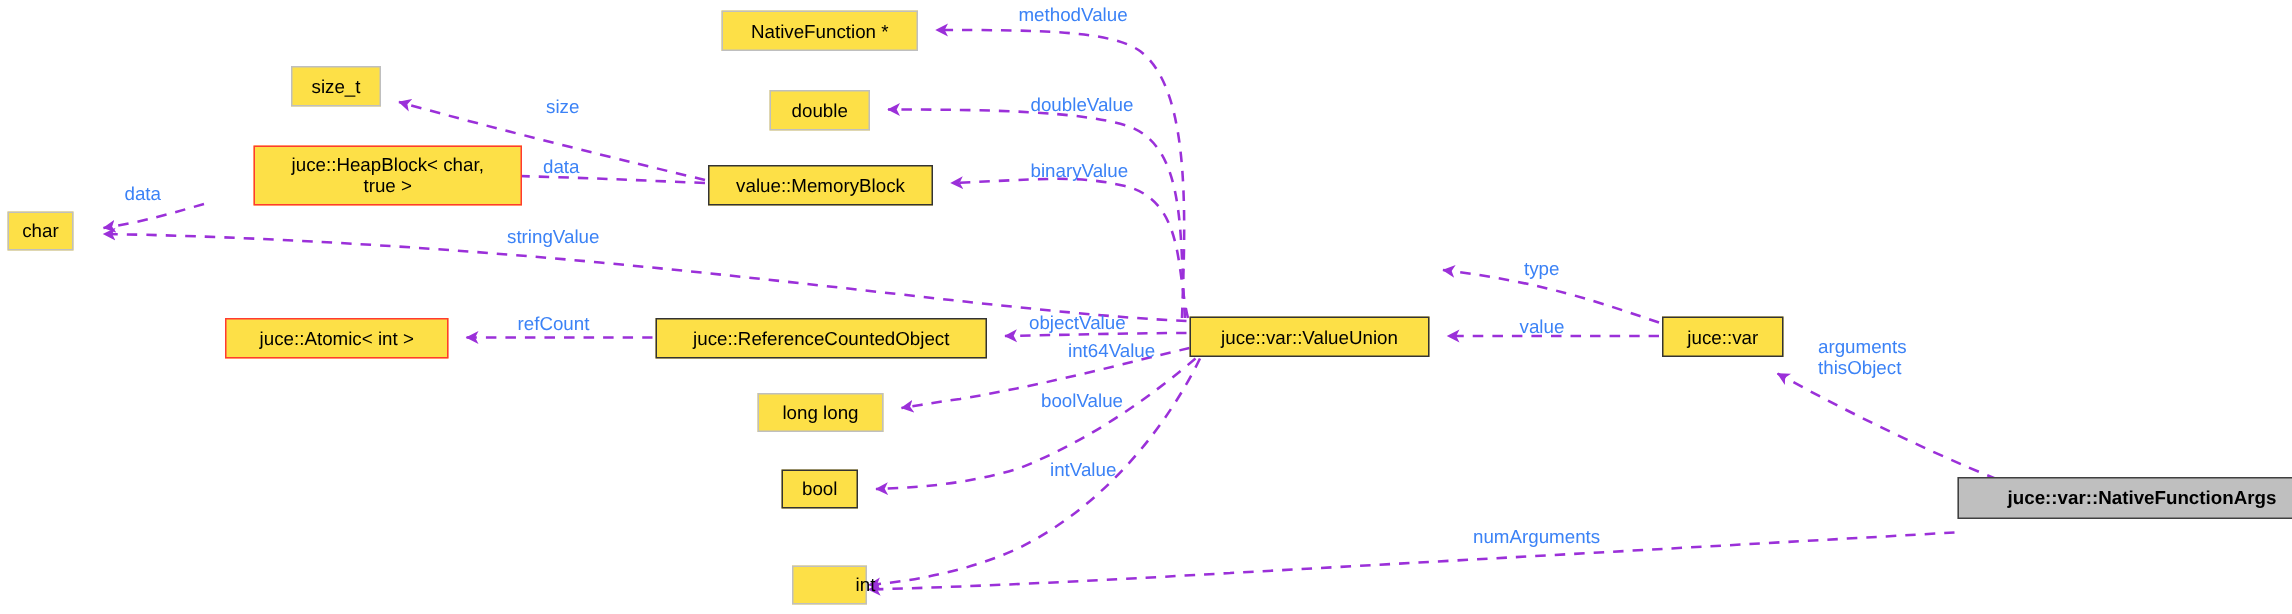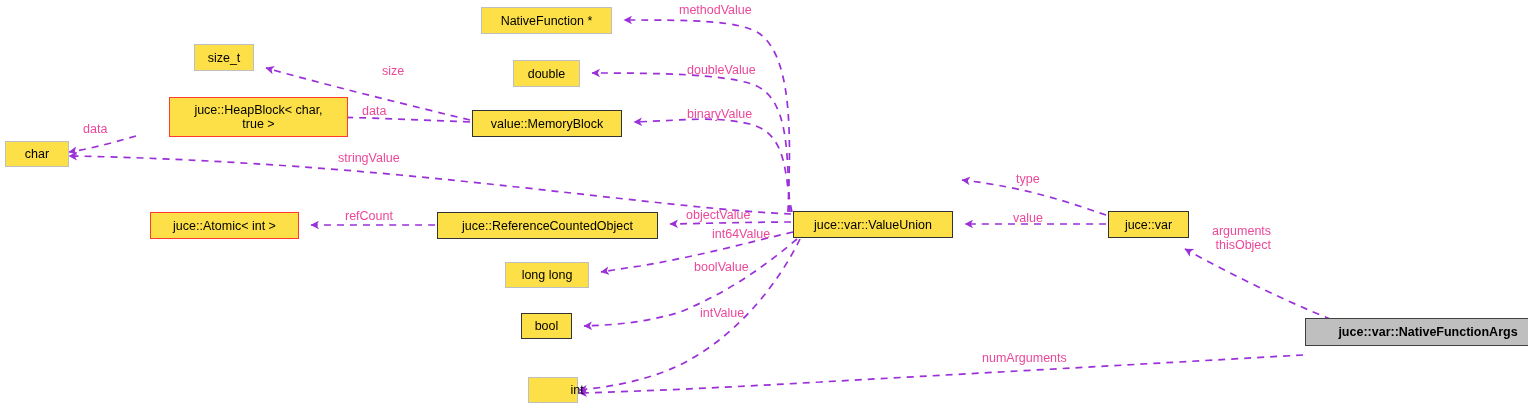--- a/index.html
+++ b/index.html
@@ -35,25 +35,25 @@
     line-height: 14px;
     white-space: pre-line;
     z-index: 5;
   }
   .node.b-grey   { border: 1px solid #bfbfbf; }
   .node.b-dark   { border: 1.6px solid #333333; }
   .node.b-red    { border: 1.6px solid #ff3b30; }
   .node.fill-grey{ background: #bfbfbf; border: 1.3px solid #404040; }
   .edge-label {
     position: absolute;
-    color: #ec4899;
+    color: #3b82f6;
     font-size: 12.5px;
     line-height: 14px;
     white-space: pre-line;
-    text-align: right;
+    text-align: left;
     z-index: 6;
   }
 </style>
 </head>
 <body>
 
 <div id="diagram">
 
   <svg id="edges" viewBox="0 0 1528 409" xmlns="http://www.w3.org/2000/svg">
     <defs>
@@ -96,32 +96,32 @@
       <path d="M 1303,355 C 1180,362 1000,372 820,382 C 700,389 620,392 579,393"></path>
     </g>
   </svg>
 
   <div class="node b-grey" style="left:481px;top:7px;width:131px;height:27px;">NativeFunction *</div>
   <div class="node b-grey" style="left:194px;top:44px;width:60px;height:27px;">size_t</div>
   <div class="node b-grey" style="left:513px;top:60px;width:67px;height:27px;">double</div>
   <div class="node b-red" style="left:137px;top:97px;width:179px;height:40px;margin-left:32px;">juce::HeapBlock&lt; char,
 true &gt;</div>
   <div class="node b-dark" style="left:472px;top:110px;width:150px;height:27px;">value::MemoryBlock</div>
-  <div class="node b-grey" style="left:5px;top:141px;width:64px;height:26px;">char</div>
+  <div class="node b-grey" style="left:5px;top:141px;width:44px;height:26px;">char</div>
   <div class="node b-red" style="left:150px;top:212px;width:149px;height:27px;">juce::Atomic&lt; int &gt;</div>
   <div class="node b-dark" style="left:437px;top:212px;width:221px;height:27px;">juce::ReferenceCountedObject</div>
   <div class="node b-dark" style="left:793px;top:211px;width:160px;height:27px;">juce::var::ValueUnion</div>
   <div class="node b-dark" style="left:1108px;top:211px;width:81px;height:27px;">juce::var</div>
   <div class="node b-grey" style="left:505px;top:262px;width:84px;height:26px;">long long</div>
   <div class="node b-dark" style="left:521px;top:313px;width:51px;height:26px;">bool</div>
   <div class="node fill-grey" style="left:1305px;top:318px;width:246px;height:28px;font-weight:bold;">juce::var::NativeFunctionArgs</div>
   <div class="node b-grey" style="left:528px;top:377px;width:39px;height:26px;padding-left:48px;">int</div>
 
   <div class="edge-label" style="left:679px;top:3px;">methodValue</div>
-  <div class="edge-label" style="left:382px;top:64px;">size</div>
+  <div class="edge-label" style="left:364px;top:64px;">size</div>
   <div class="edge-label" style="left:687px;top:63px;">doubleValue</div>
   <div class="edge-label" style="left:362px;top:104px;">data</div>
   <div class="edge-label" style="left:687px;top:107px;">binaryValue</div>
   <div class="edge-label" style="left:83px;top:122px;">data</div>
   <div class="edge-label" style="left:338px;top:151px;">stringValue</div>
   <div class="edge-label" style="left:1016px;top:172px;">type</div>
   <div class="edge-label" style="left:345px;top:209px;">refCount</div>
   <div class="edge-label" style="left:686px;top:208px;">objectValue</div>
   <div class="edge-label" style="left:1013px;top:211px;">value</div>
   <div class="edge-label" style="left:689px;top:227px;padding-left:23px;">int64Value</div>

